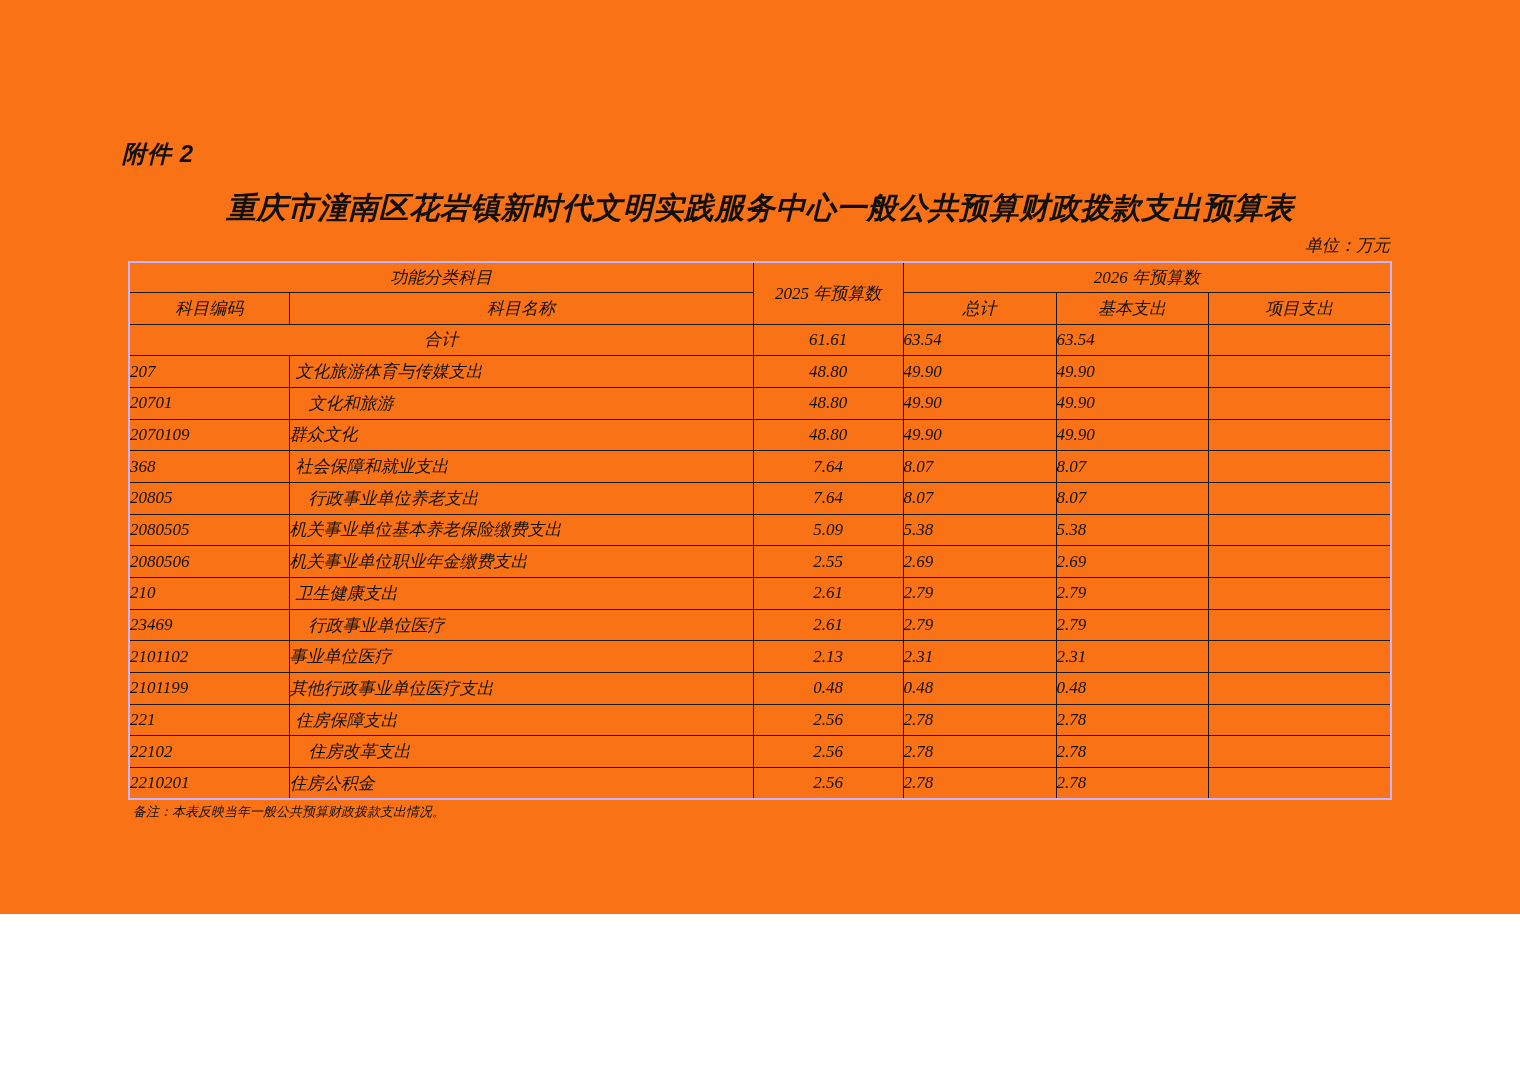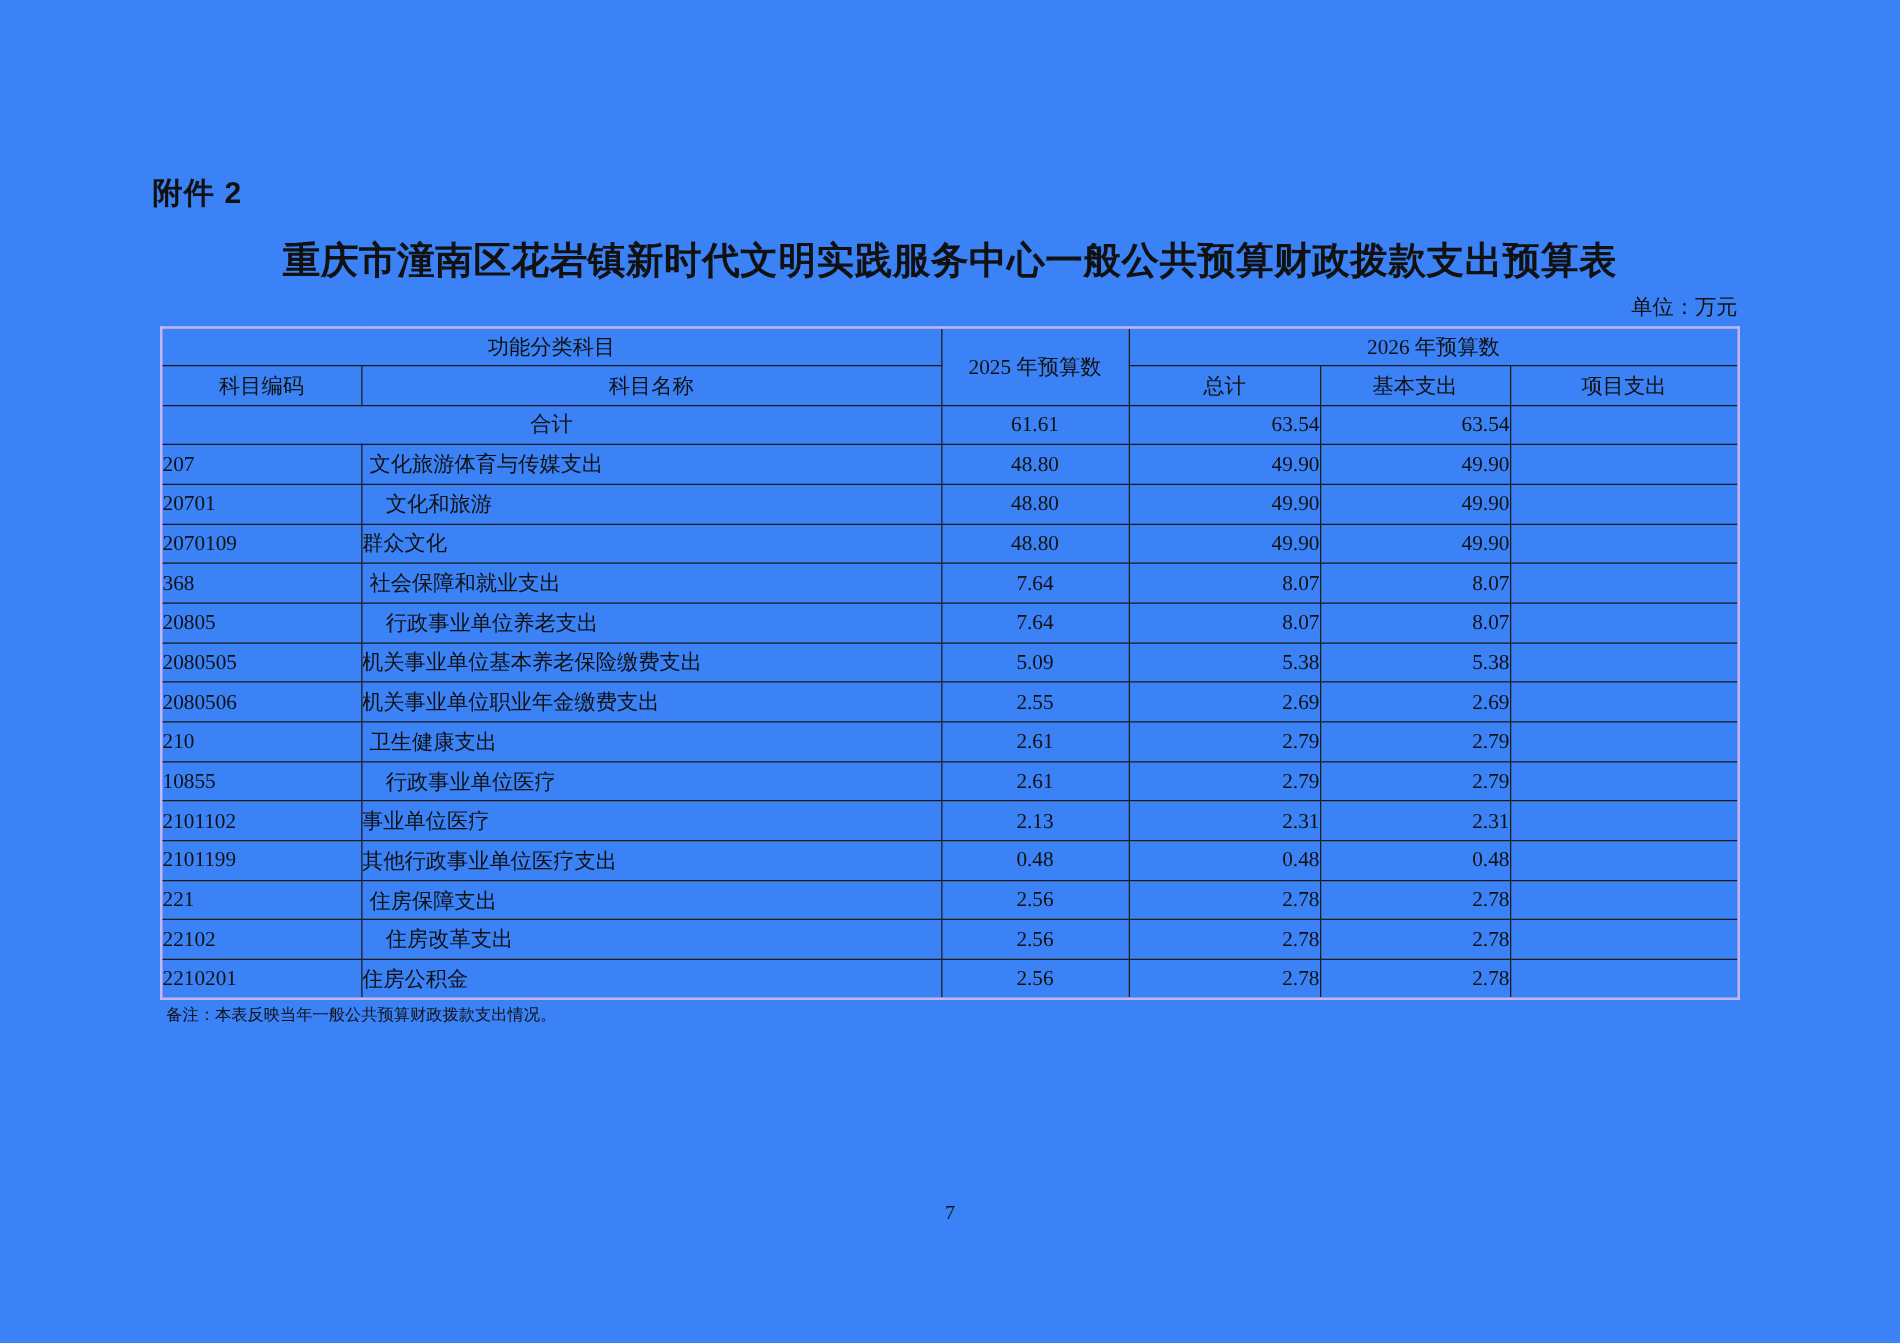--- a/index.html
+++ b/index.html
@@ -3,25 +3,26 @@
 <meta charset="utf-8">
 <style>
   html, body {
     margin: 0;
     padding: 0;
     background: #ffffff;
   }
   .page {
     position: relative;
     width: 1520px;
-    height: 1074px;
-    background: #3b82f6;
+    height: 914px;
+    background: #f97316;
     color: #111111;
     font-family: "Liberation Serif", "DejaVu Serif", serif;
     overflow: hidden;
+    font-style: italic;
   }
   .attachment-label {
     position: absolute;
     left: 122px;
     top: 138px;
     font-family: "Liberation Sans", "DejaVu Sans", sans-serif;
     font-size: 24px;
     font-weight: 600;
     letter-spacing: 1px;
     white-space: pre;
@@ -67,21 +68,21 @@
   thead tr.hrow-1 { height: 30px; }
   thead tr.hrow-2 { height: 32px; }
   tbody tr { height: 31.7px; }
   th.center, td.center { text-align: center; }
   td.code-cell { text-align: left; padding-left: 9px; }
   td.name-cell { text-align: left; }
   td.name-cell.indent-0 { padding-left: 6px; }
   td.name-cell.indent-1 { padding-left: 19px; }
   td.name-cell.indent-2 { }
   td.num-center { text-align: center; }
-  td.num-right { text-align: right; padding-right: 10px; }
+  td.num-right { text-align: left; padding-right: 10px; }
   .footnote {
     position: absolute;
     left: 133px;
     top: 803px;
     font-size: 13px;
   }
   .page-number {
     position: absolute;
     left: 0;
     top: 962px;
@@ -190,21 +191,21 @@
         </tr>
         <tr>
           <td class="code-cell">210</td>
           <td class="name-cell indent-0">卫生健康支出</td>
           <td class="num-center">2.61</td>
           <td class="num-right">2.79</td>
           <td class="num-right">2.79</td>
           <td class="num-right"></td>
         </tr>
         <tr>
-          <td class="code-cell">10855</td>
+          <td class="code-cell">23469</td>
           <td class="name-cell indent-1">行政事业单位医疗</td>
           <td class="num-center">2.61</td>
           <td class="num-right">2.79</td>
           <td class="num-right">2.79</td>
           <td class="num-right"></td>
         </tr>
         <tr>
           <td class="code-cell">2101102</td>
           <td class="name-cell indent-2">事业单位医疗</td>
           <td class="num-center">2.13</td>

